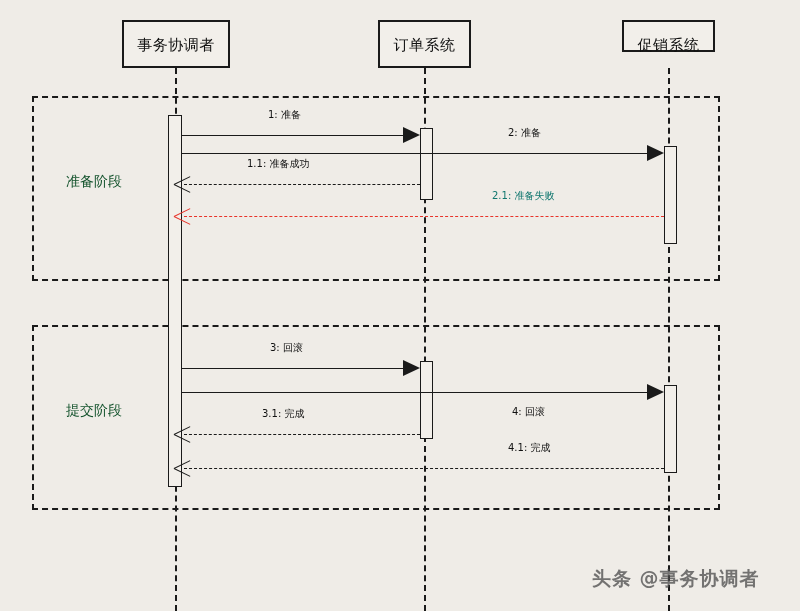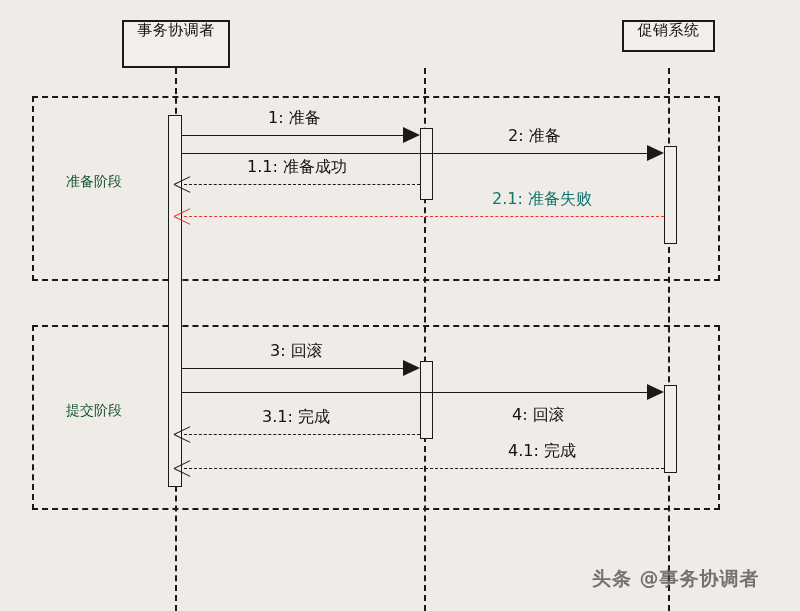--- a/index.html
+++ b/index.html
@@ -23,21 +23,21 @@
     background: #f2efea;
     box-sizing: border-box;
     display: flex;
     align-items: flex-start;
     justify-content: center;
   }
   .actor-label {
     font-size: 15px;
     color: #111;
     line-height: 1;
-    padding-top: 1px;
+    padding-top: 16px;
     letter-spacing: 0.5px;
     white-space: nowrap;
   }
 
   
   .lifeline {
     position: absolute;
     width: 0;
     border-left: 2px dashed #1a1a1a;
   }
@@ -97,21 +97,21 @@
     height: 0;
     border-top: 1.8px solid #1a1a1a;
     transform-origin: left center;
   }
   .arrow-open .up { transform: rotate(-26deg); }
   .arrow-open .dn { transform: rotate(26deg); }
   .arrow-open.red span { border-top-color: #e8342a; }
 
   .msg-label {
     position: absolute;
-    font-size: 16px;
+    font-size: 10px;
     color: #111;
     white-space: nowrap;
   }
   .msg-label.red { color: #0f766e; }
 
   
   .watermark {
     position: absolute;
     font-size: 19px;
     font-weight: bold;
@@ -123,20 +123,23 @@
 </style>
 </head>
 <body>
 
 <div id="canvas">
 
   <div class="actor-box" style="left:122px; top:20px; width:108px; height:48px;">
     <span class="actor-label">事务协调者</span>
   </div>
 
+  <div class="actor-box" style="left:378px; top:20px; width:93px; height:48px;">
+    <span class="actor-label">订单系统</span>
+  </div>
 
   <div class="actor-box" style="left:622px; top:20px; width:93px; height:32px;">
     <span class="actor-label">促销系统</span>
   </div>
 
   <div class="lifeline" style="left:175px; top:68px; height:543px;"></div>
   <div class="lifeline" style="left:424px; top:68px; height:543px;"></div>
   <div class="lifeline" style="left:668px; top:68px; height:543px;"></div>
 
   <div class="frame" style="left:32px; top:96px; width:688px; height:185px;"></div>

